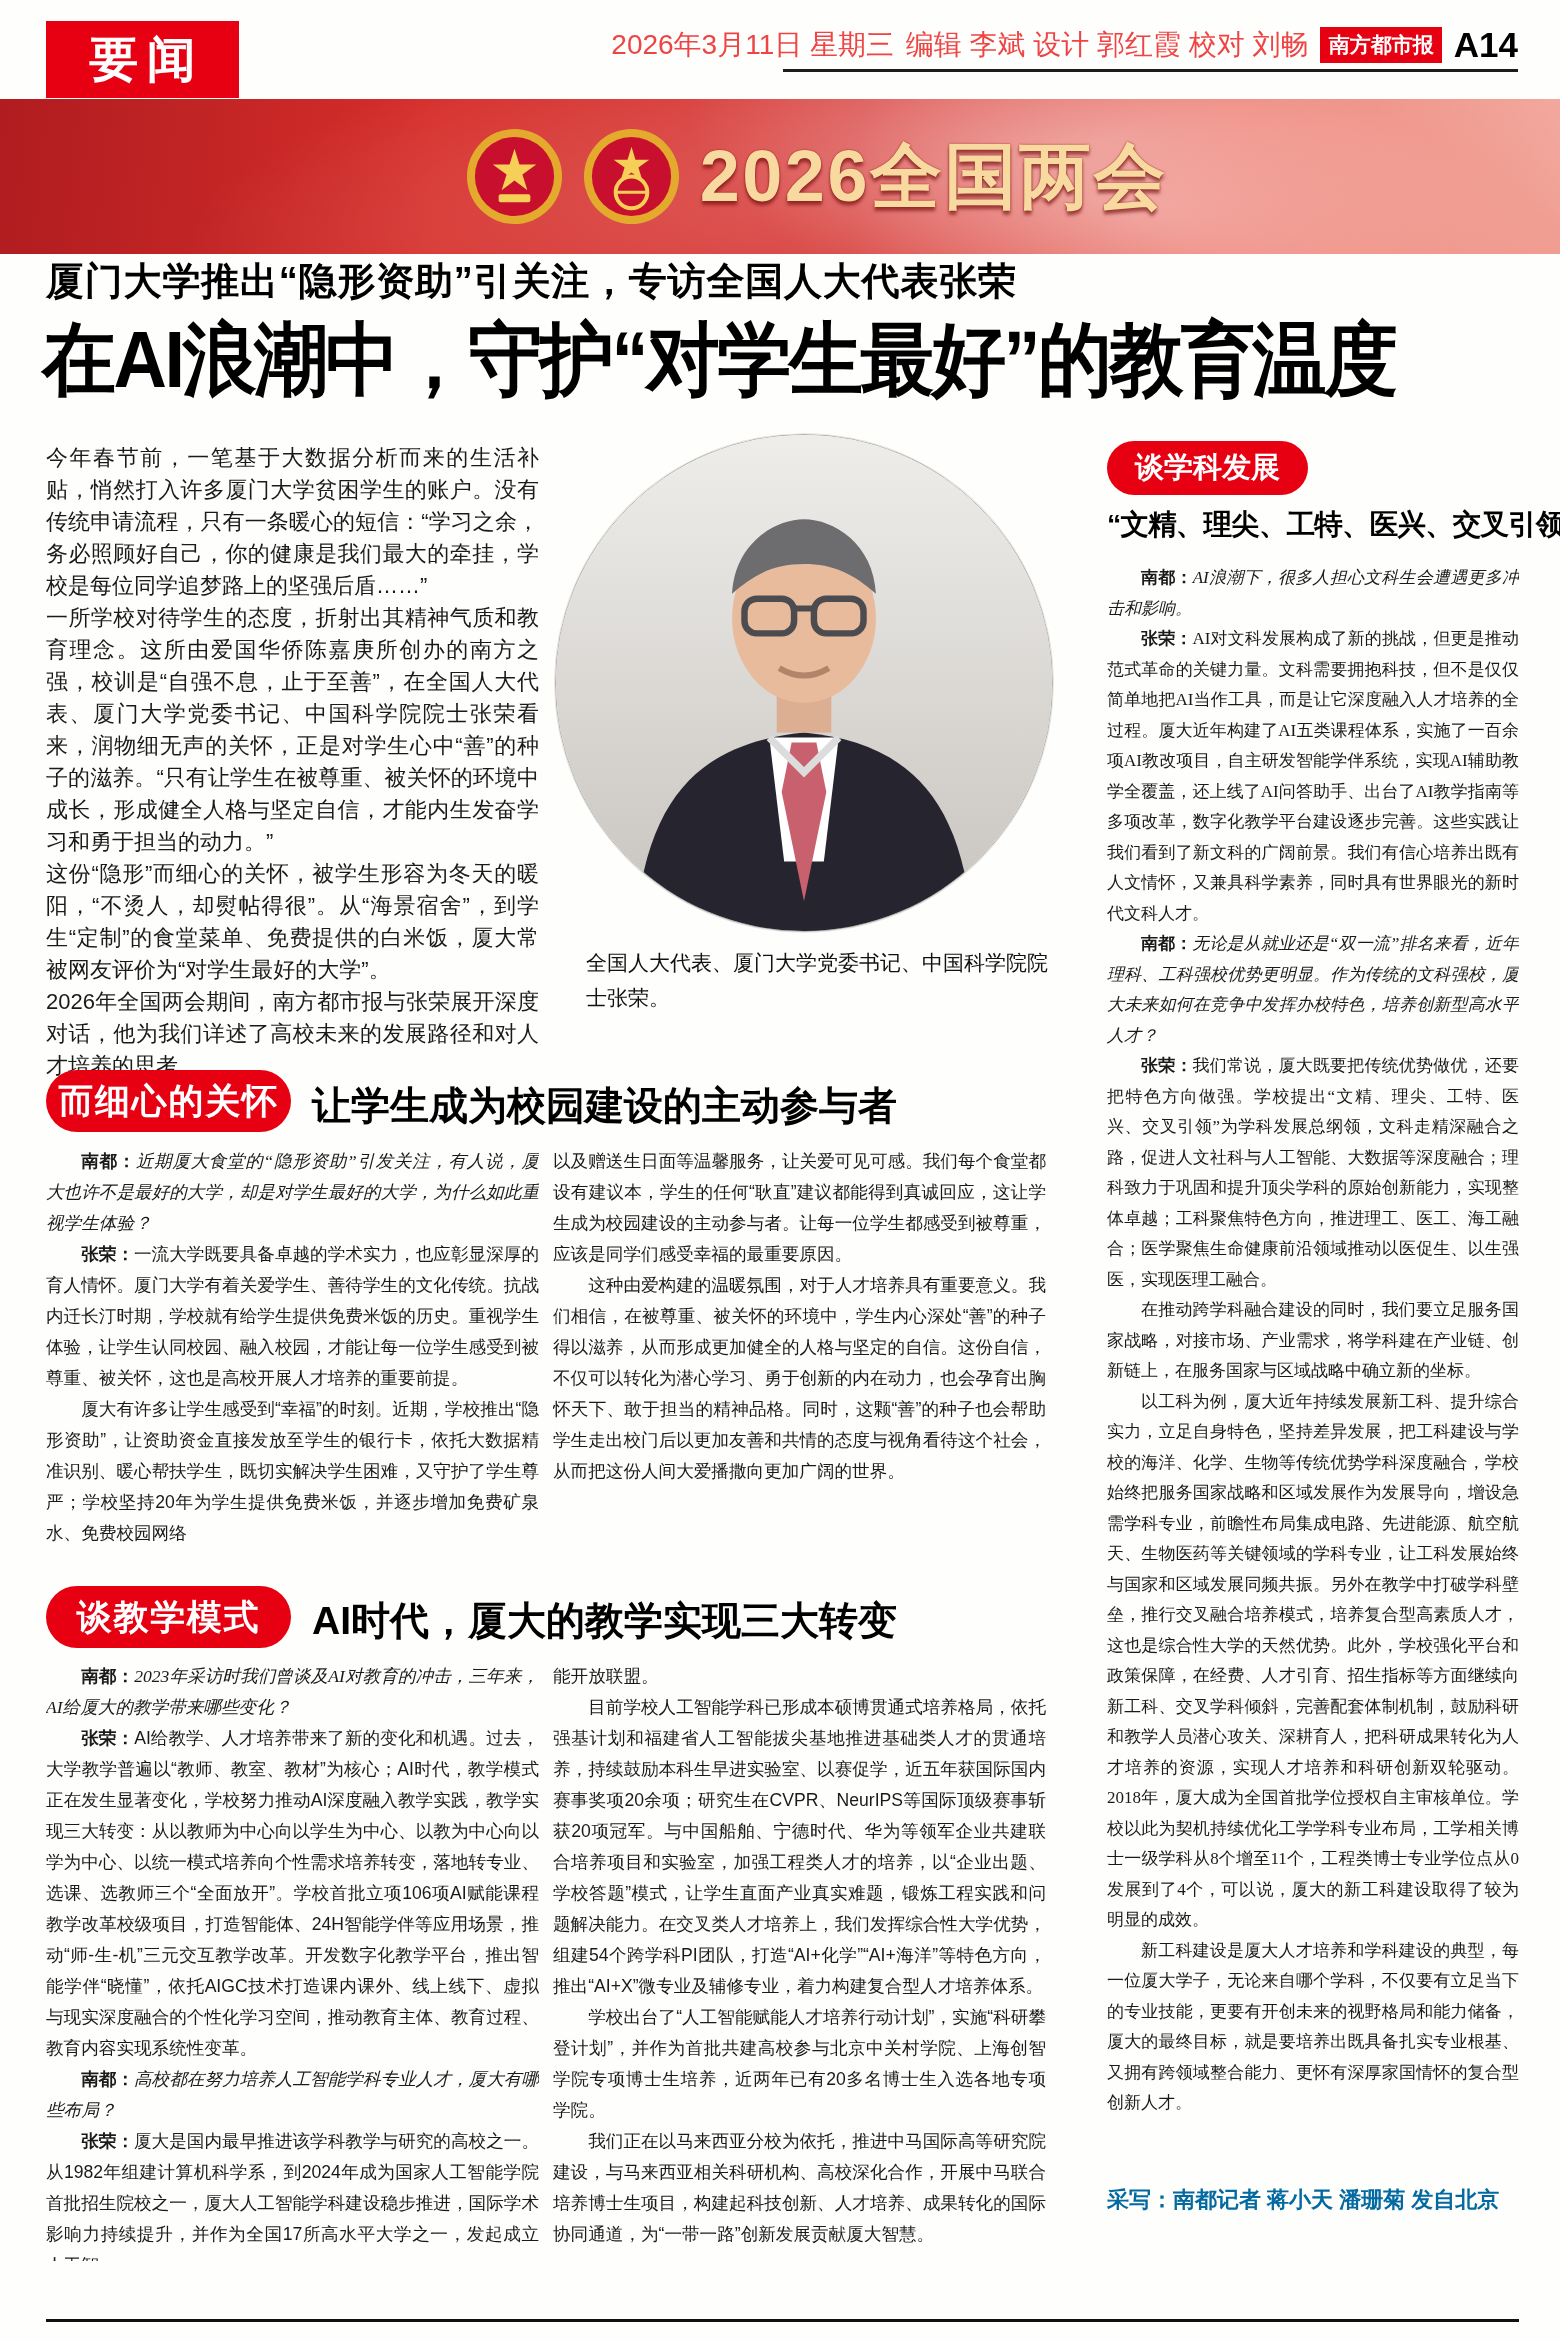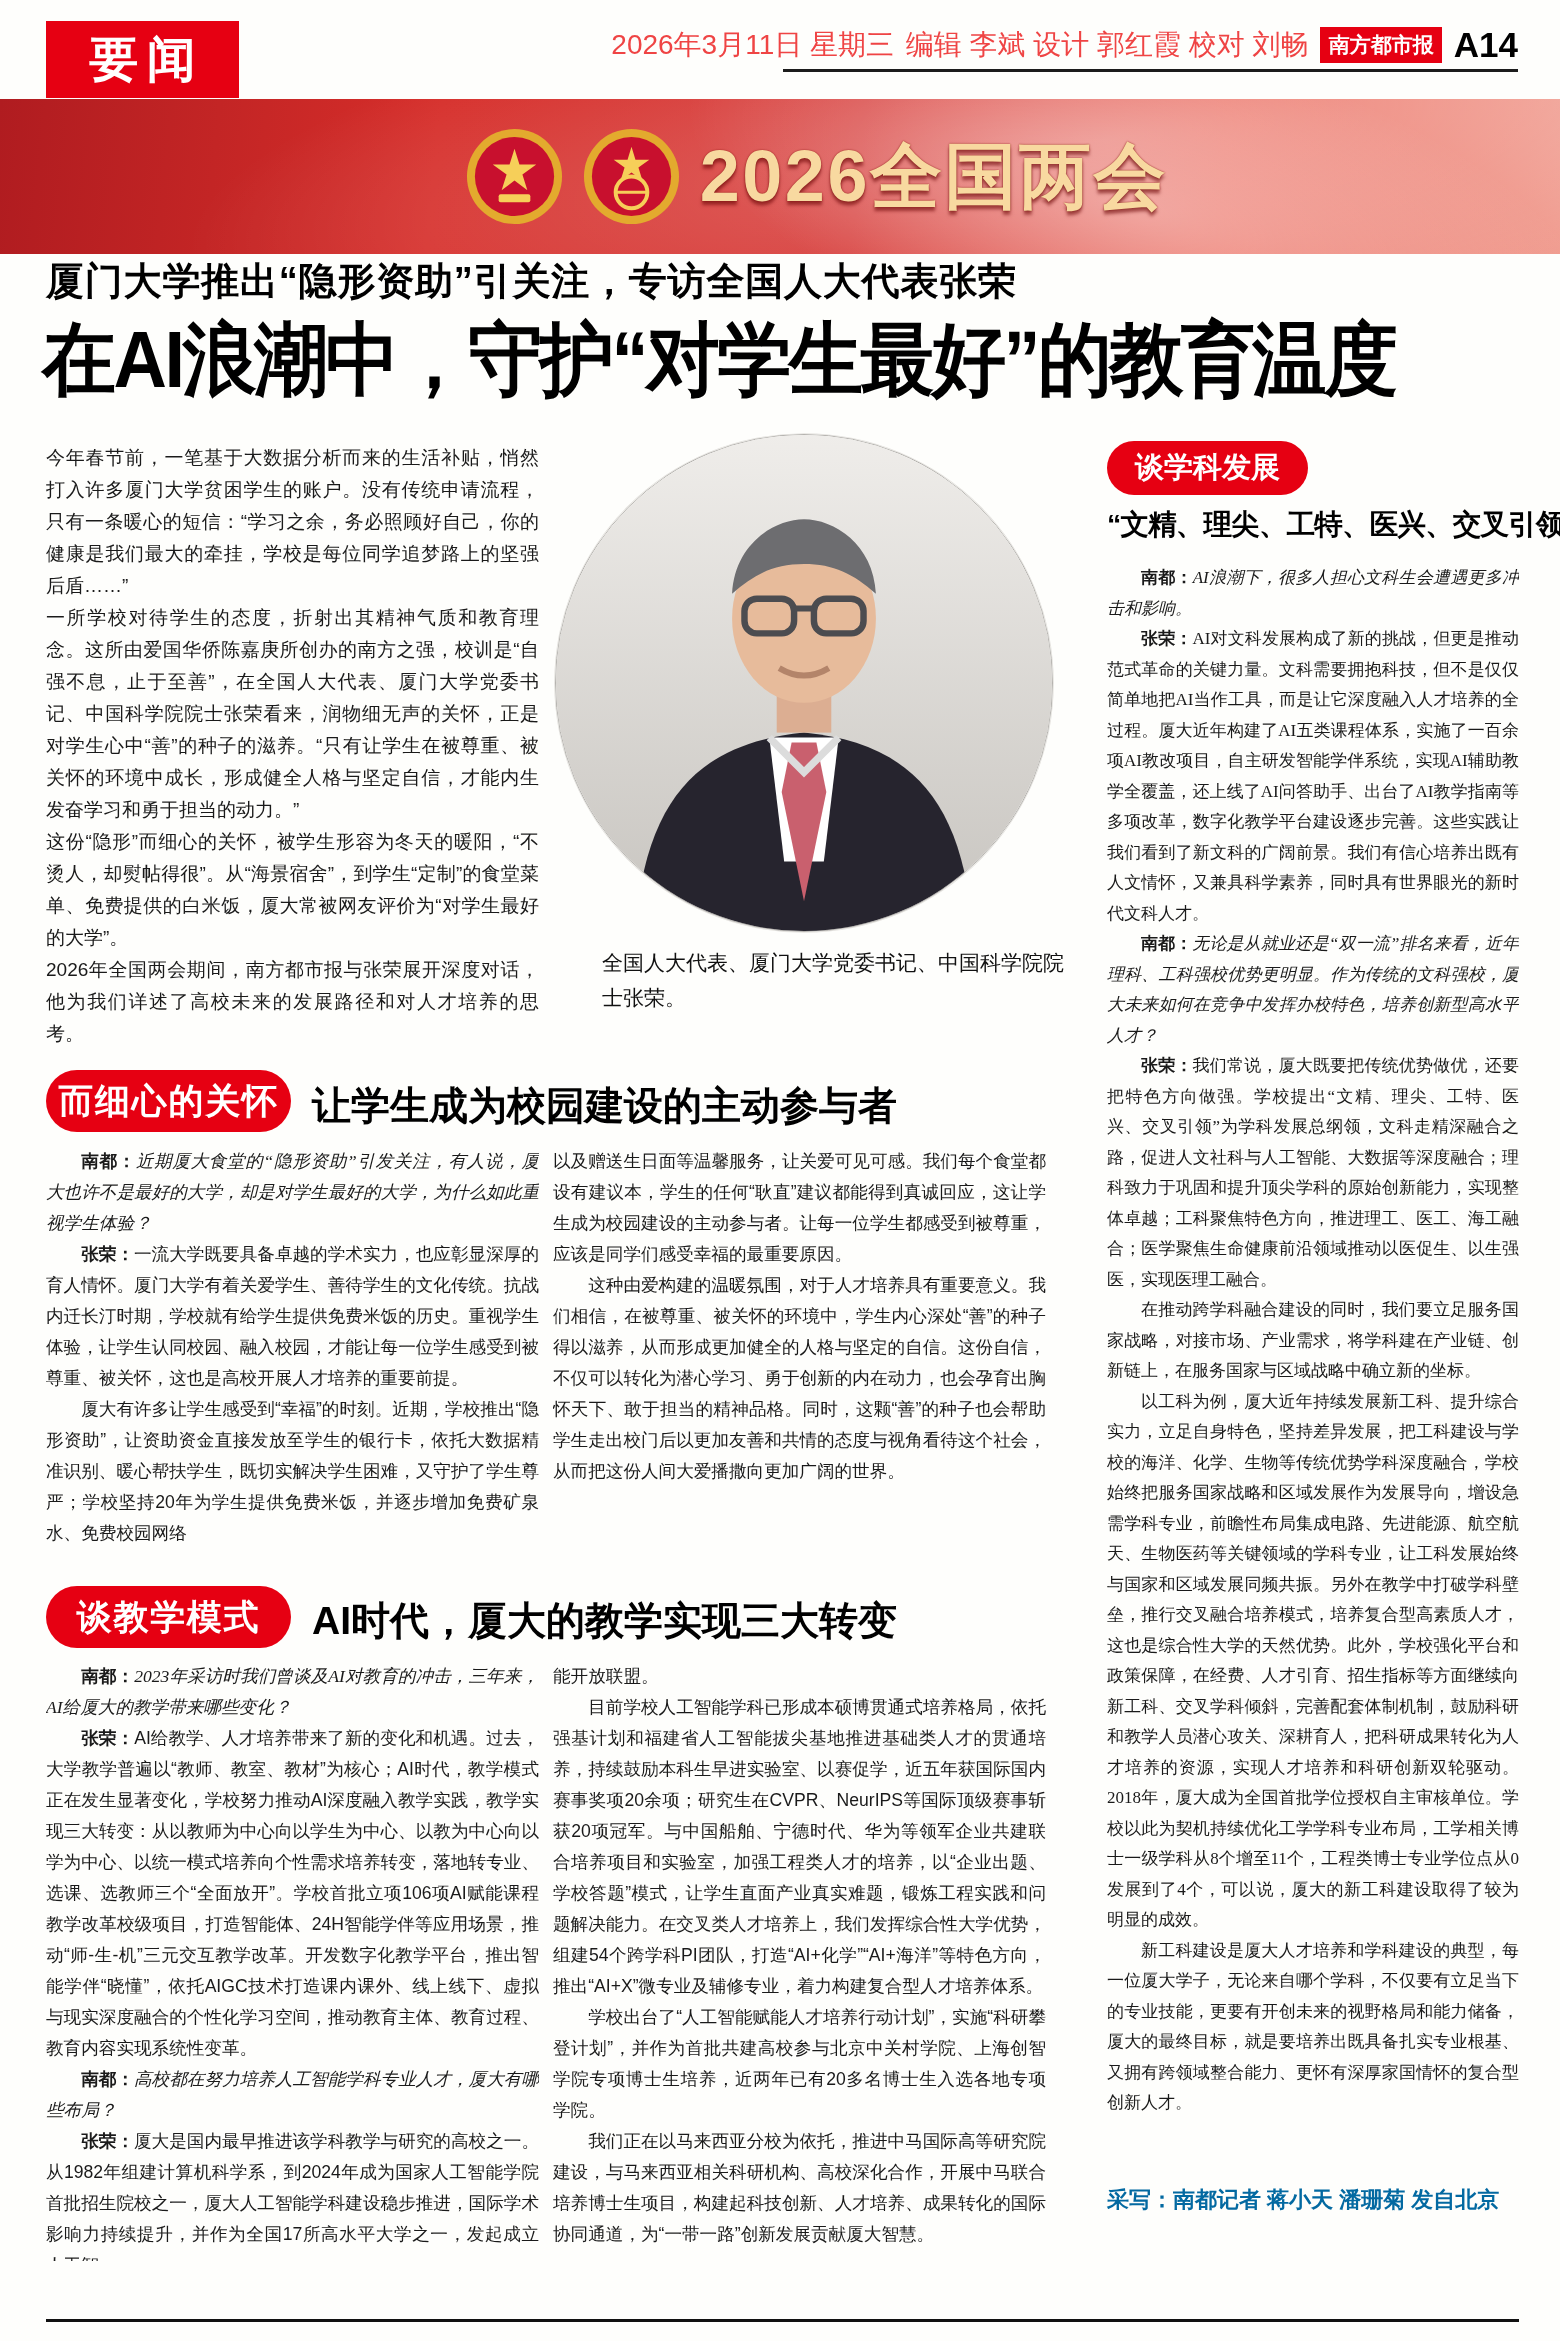--- a/index.html
+++ b/index.html
@@ -33,28 +33,28 @@
   .main-title{position:absolute;left:42px;top:307px;width:1478px;font-size:74px;font-weight:900;
         color:#000;letter-spacing:-2.5px;white-space:nowrap;transform:scaleY(1.08);transform-origin:top left;}
   
   .col{position:absolute;text-align:justify;text-justify:inter-character;overflow:hidden;}
   .para{margin:0;text-indent:2em;}
   .para.cont{text-indent:0;}
   .para.body{text-indent:0;}
   .para b{font-style:normal;font-family:"Liberation Sans",sans-serif;font-weight:700;}
   .para.q{font-family:"Liberation Serif",serif;font-style:italic;}
   .serif-col .para.a,.serif-col .para.cont{font-family:"Liberation Serif",serif;}
-  .intro-col{left:46px;top:442px;width:493px;height:653px;font-size:19px;line-height:32px;}
+  .intro-col{left:46px;top:442px;width:493px;height:653px;font-size:22px;line-height:32px;}
   .s-col{font-size:17.6px;line-height:31px;}
   
   .photo{position:absolute;left:555px;top:434px;width:496px;height:496px;border-radius:50%;
         overflow:hidden;border:0.8px solid #b5b3af;box-shadow:0 0 0 0.8px #e4e2de;}
   .photo svg{display:block;width:100%;height:100%;}
   .photo-caption{position:absolute;left:586px;top:945px;width:462px;font-size:21px;
-        line-height:35px;color:#111;margin-left:16px;}
+        line-height:35px;color:#111;}
   
   .badge{position:absolute;background:#e60012;color:#fff;display:flex;align-items:center;
         justify-content:center;font-weight:700;border-radius:32px;}
   .badge-s1{left:46px;top:1070px;width:245px;height:62px;font-size:35px;letter-spacing:1.7px;}
   .badge-s2{left:46px;top:1586px;width:245px;height:62px;font-size:35px;letter-spacing:1.7px;}
   .badge-s3{left:1107px;top:441px;width:201px;height:54px;font-size:29px;border-radius:27px;}
   .sec-title{position:absolute;font-weight:800;color:#000;white-space:nowrap;}
   .title-s1{left:312px;top:1079px;font-size:39px;}
   .title-s2{left:312px;top:1594px;font-size:39px;}
   .title-s3{left:1107px;top:506px;font-size:28.5px;letter-spacing:-0.8px;}

